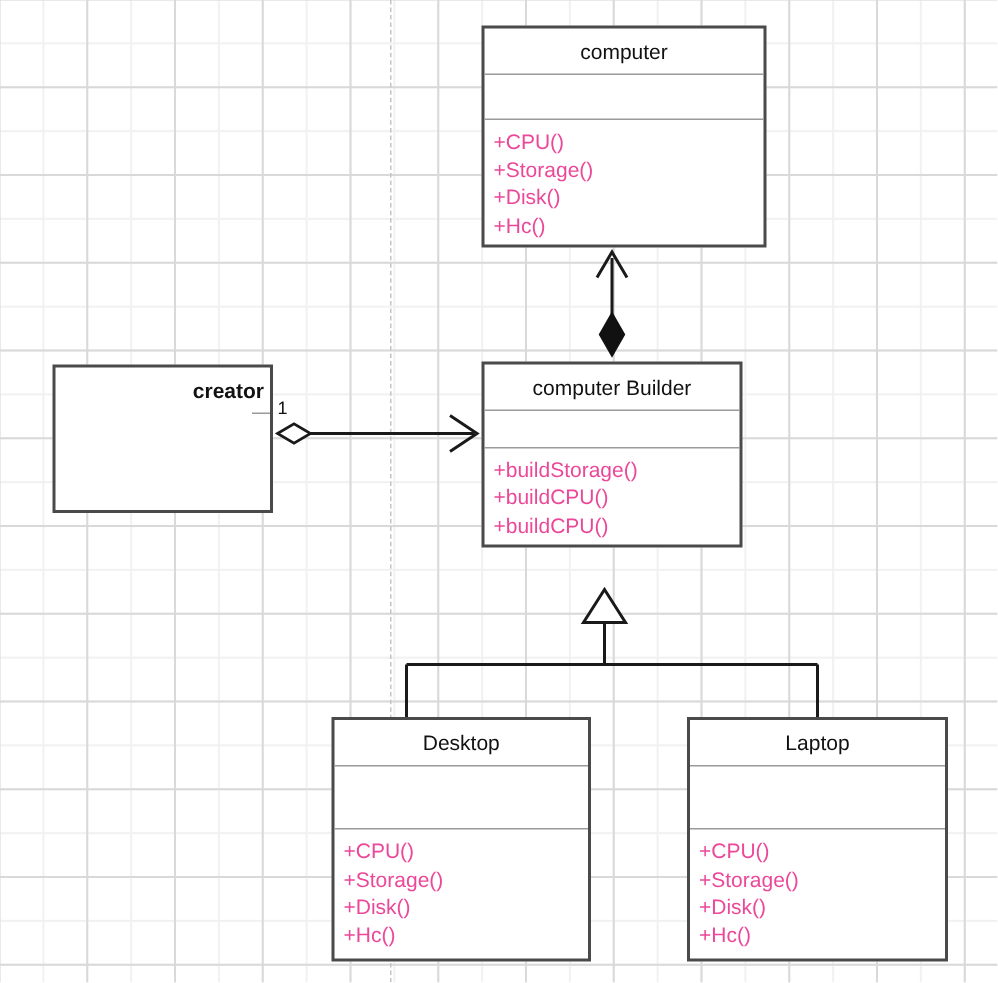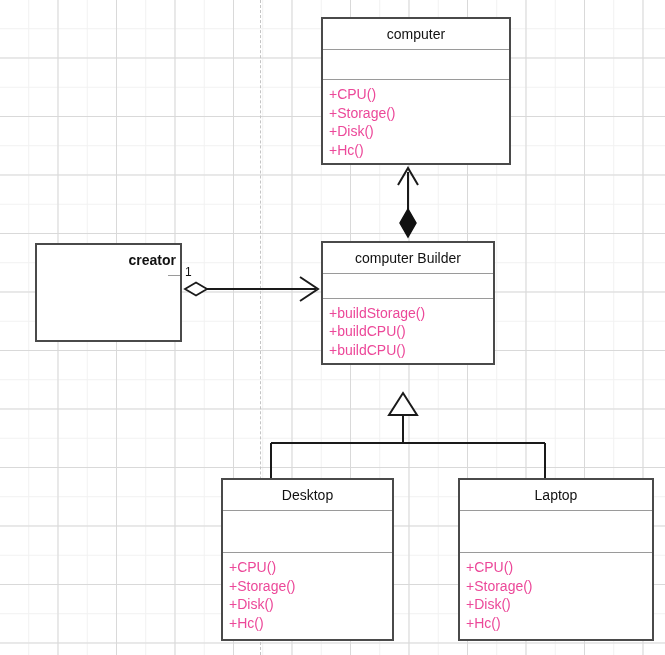--- a/index.html
+++ b/index.html
@@ -80,21 +80,21 @@
 
   
   #box-computer        { left: 321px; top: 17px;  width: 190px; height: 148px; }
   #box-computer .uml-attrs { height: 40px; }
   #box-builder         { left: 321px; top: 241px; width: 174px; height: 124px; }
   #box-builder .uml-attrs  { height: 40px; }
   #box-creator         { left: 35px;  top: 243px; width: 147px; height: 99px; align-items: flex-end; }
   #box-creator .uml-attrs  { height: 37px; }
   #box-desktop         { left: 185px; top: 478px; width: 173px; height: 163px; margin-left: 36px; }
   #box-desktop .uml-attrs  { height: 42px; }
-  #box-laptop          { left: 458px; top: 478px; width: 196px; height: 163px; }
+  #box-laptop          { left: 458px; top: 478px; width: 174px; height: 163px; }
   #box-laptop .uml-attrs   { height: 42px; }
 
   
   .conn-svg {
     position: absolute;
     left: 0;
     top: 0;
     width: 665px;
     height: 655px;
     z-index: 3;

